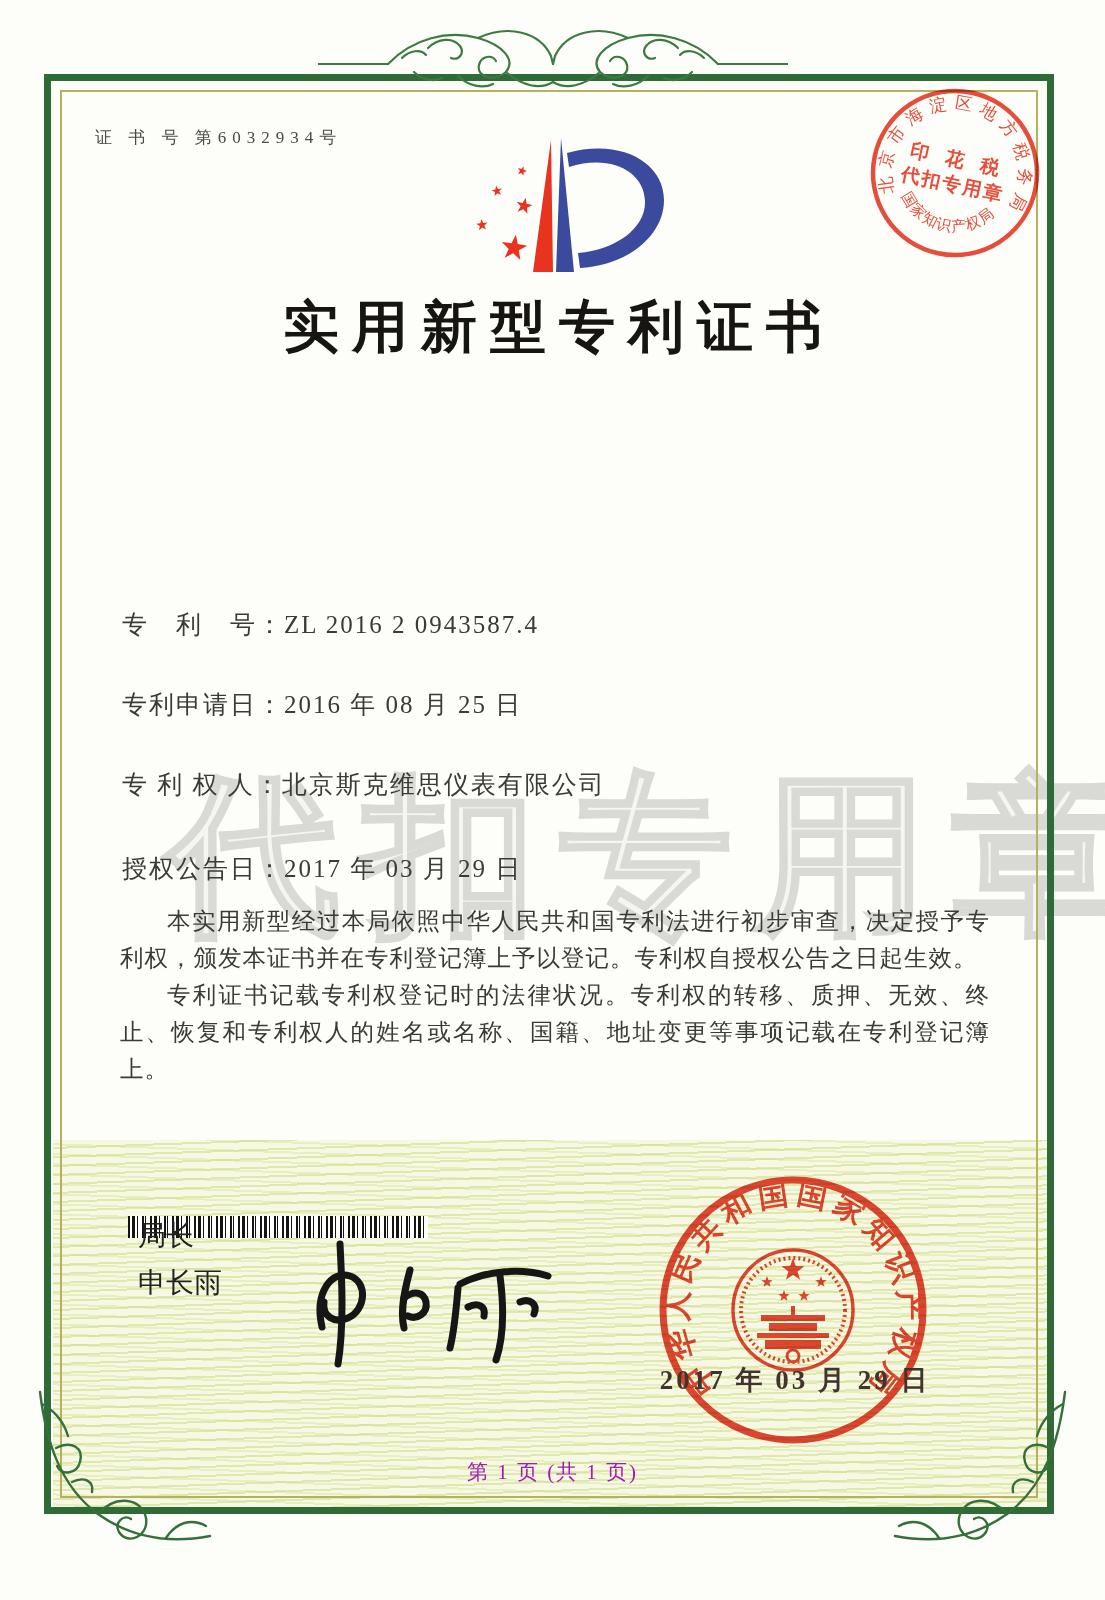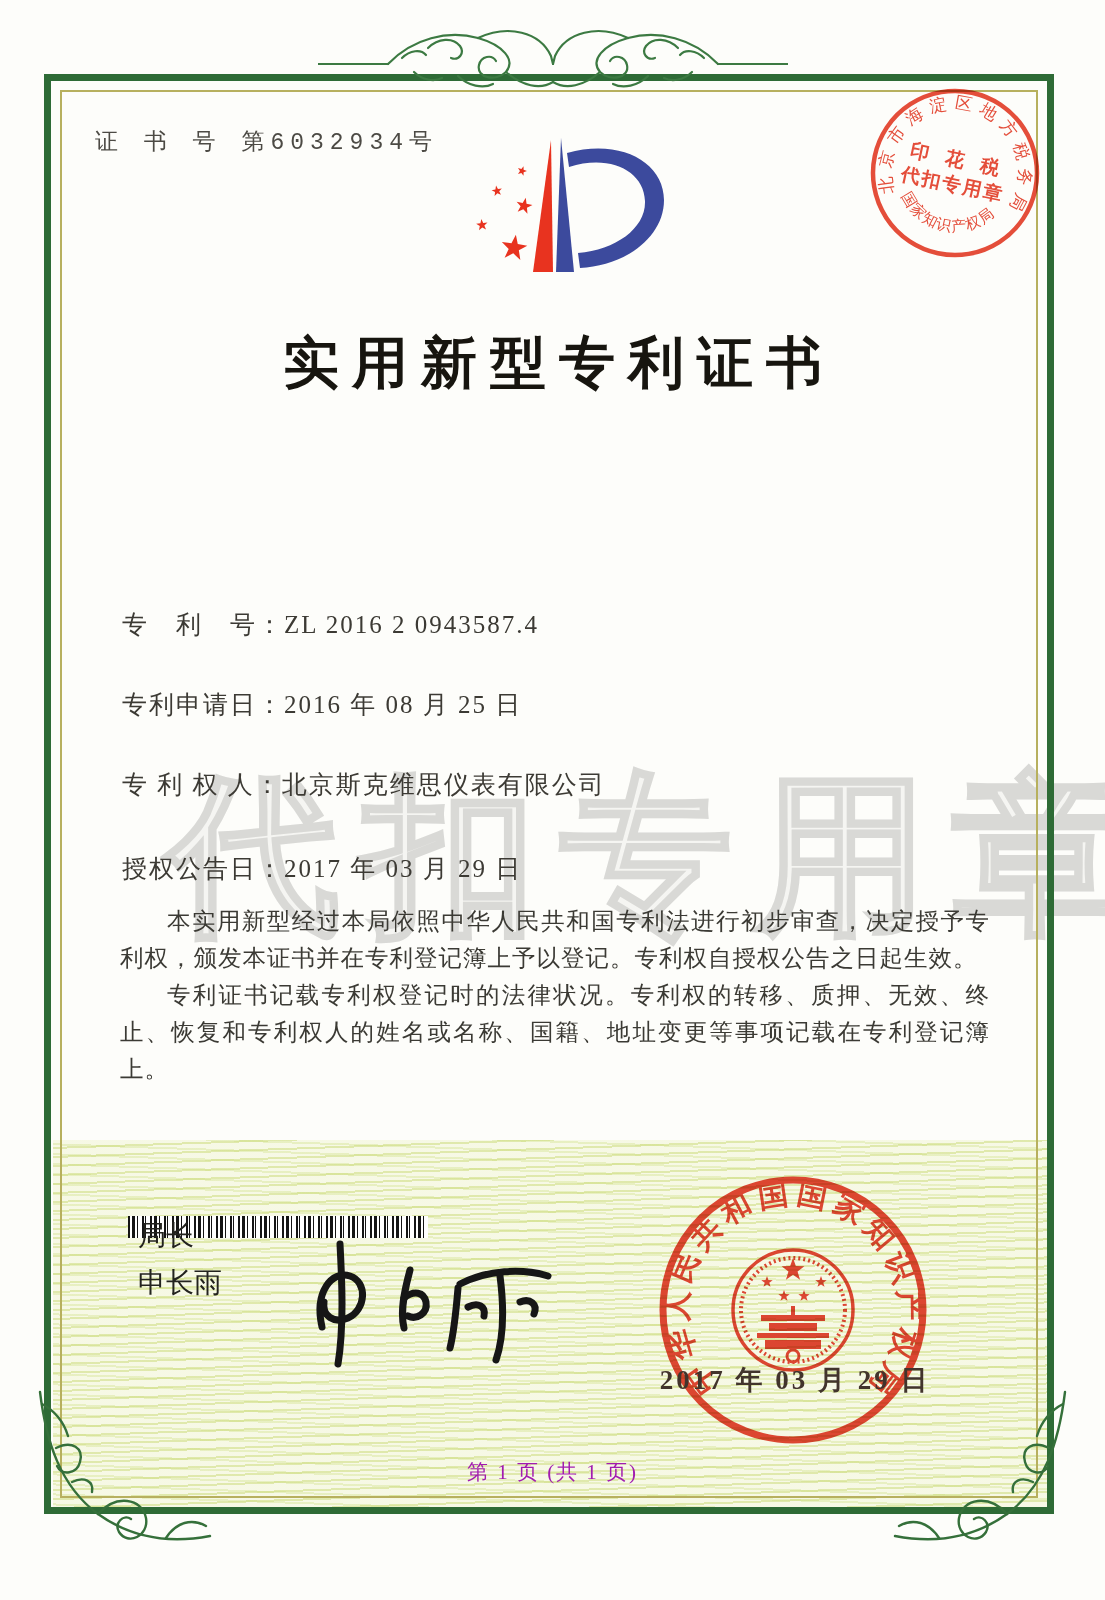--- a/index.html
+++ b/index.html
@@ -15,23 +15,23 @@
     background:
       repeating-linear-gradient(178deg, rgba(213,226,140,0) 0 7px, rgba(205,220,125,.55) 7px 9px),
       repeating-linear-gradient(182deg, rgba(213,226,140,0) 0 8px, rgba(214,228,150,.45) 8px 10px),
       linear-gradient(rgba(240,244,208,.5), rgba(240,244,208,.5));}
 
   .ornament{position:absolute;z-index:2;}
   .dragons{left:50%;top:16px;transform:translateX(-50%);}
   .corner-left{left:26px;top:1386px;}
   .corner-right{right:26px;top:1386px;transform:scaleX(-1);}
 
-  .cert-no{position:absolute;left:95px;top:126px;font-size:23px;letter-spacing:6px;color:#4c4a44;z-index:2;font-family:Liberation Mono, monospace;}
+  .cert-no{position:absolute;left:95px;top:126px;font-size:17px;letter-spacing:6px;color:#4c4a44;z-index:2;}
   .logo{position:absolute;left:452px;top:120px;z-index:2;}
-  .title{position:absolute;left:0;top:290px;width:100%;text-align:center;font-size:56px;font-weight:bold;letter-spacing:13px;padding-left:13px;box-sizing:border-box;color:#17150f;z-index:2;margin-top:36px;}
+  .title{position:absolute;left:0;top:290px;width:100%;text-align:center;font-size:56px;font-weight:bold;letter-spacing:13px;padding-left:13px;box-sizing:border-box;color:#17150f;z-index:2;}
 
   .watermark{position:absolute;left:168px;top:742px;font-size:172px;font-weight:bold;letter-spacing:24px;font-family:"Liberation Sans","DejaVu Sans",sans-serif;color:rgba(225,225,222,0.28);-webkit-text-stroke:3px #d9d9d6;z-index:0;white-space:nowrap;}
 
   .field{position:absolute;left:122px;font-size:25px;color:#3c3a34;letter-spacing:2px;z-index:2;white-space:nowrap;}
   .f1{top:440px}.f2{top:528px}.f3{top:608px}.f4{top:688px}.f5{top:768px}.f6{top:852px}
 
   .paras{position:absolute;left:120px;top:903px;width:870px;z-index:2;}
   .paras p{margin:0;font-size:23.5px;line-height:37px;color:#3b3a34;text-align:justify;text-indent:2em;letter-spacing:1px;}
 
   .barcode{position:absolute;left:128px;top:1216px;width:300px;height:22px;z-index:2;background:

